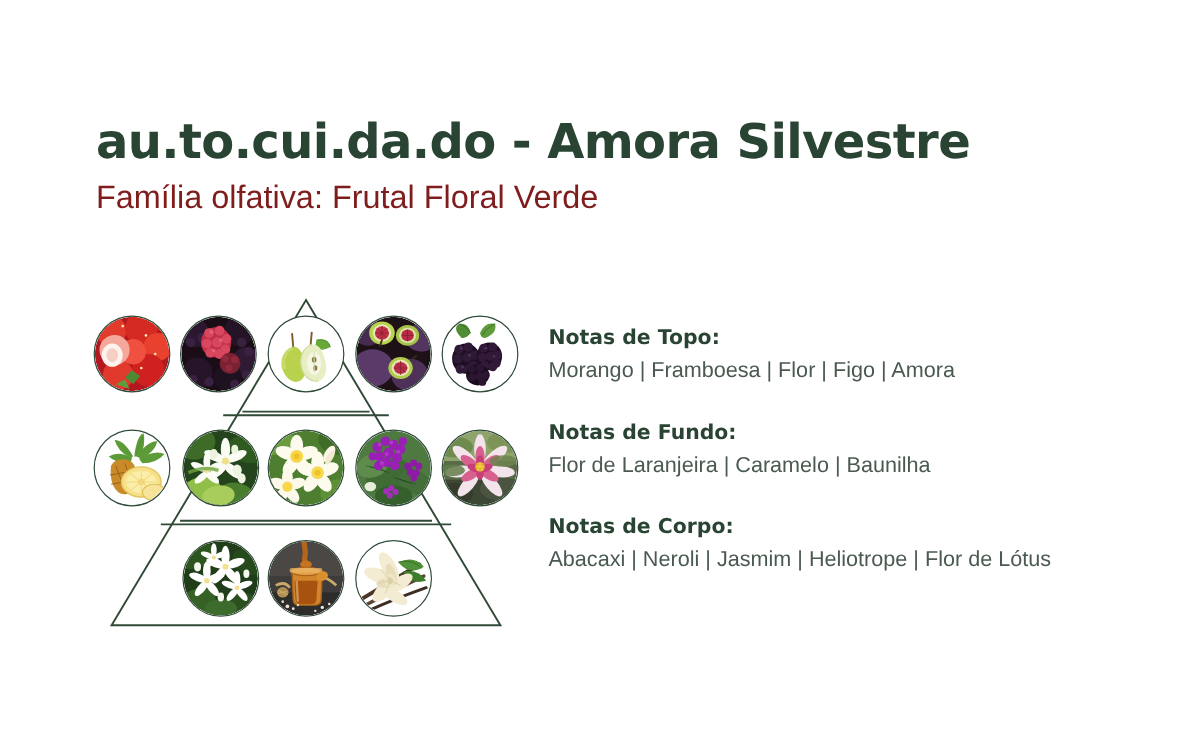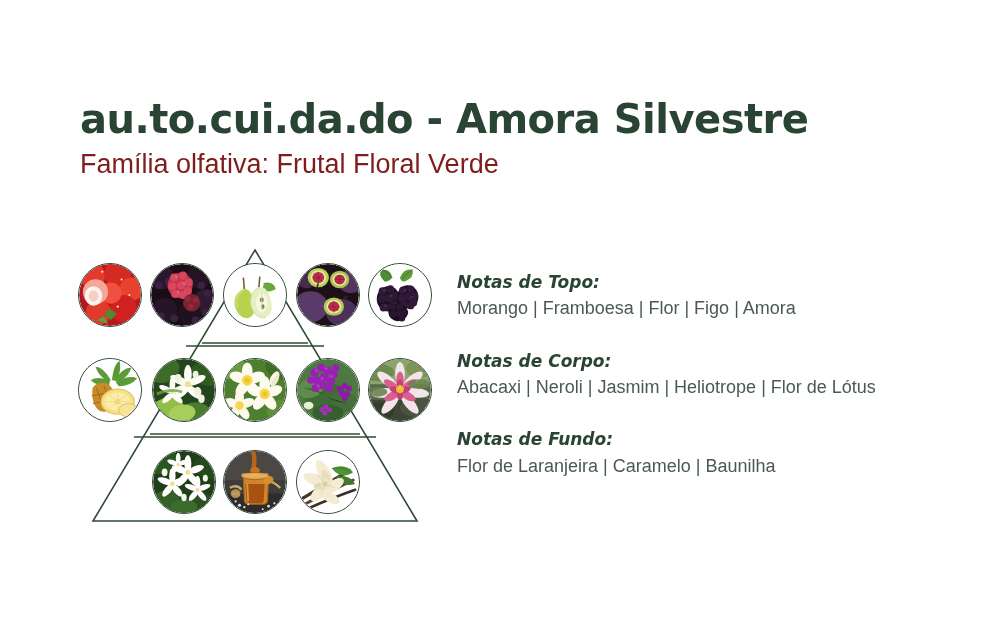--- a/index.html
+++ b/index.html
@@ -81,21 +81,20 @@
   }
   .note-group { margin-bottom: 30px; }
   .note-group:last-child { margin-bottom: 0; }
   .note-group-title {
     font-family: "DejaVu Sans", sans-serif;
     font-size: 17px;
     font-weight: bold;
     color: #2a4434;
     line-height: 1.25;
     white-space: nowrap;
-    font-style: italic;
   }
   .note-group-items {
     margin-top: 4px;
     font-family: "Liberation Sans", sans-serif;
     font-size: 18px;
     font-weight: normal;
     color: #4a5a50;
     line-height: 1.3;
     white-space: nowrap;
   }
@@ -751,22 +750,22 @@
 </div>
 
 <div id="notes-list">
 
   <div class="note-group">
     <div class="note-group-title">Notas de Topo:</div>
     <div class="note-group-items">Morango | Framboesa | Flor | Figo | Amora</div>
   </div>
 
   <div class="note-group">
+    <div class="note-group-title">Notas de Fundo:</div>
+    <div class="note-group-items">Flor de Laranjeira | Caramelo | Baunilha</div>
+  </div>
+
+  <div class="note-group">
     <div class="note-group-title">Notas de Corpo:</div>
     <div class="note-group-items">Abacaxi | Neroli | Jasmim | Heliotrope | Flor de Lótus</div>
   </div>
 
-  <div class="note-group">
-    <div class="note-group-title">Notas de Fundo:</div>
-    <div class="note-group-items">Flor de Laranjeira | Caramelo | Baunilha</div>
-  </div>
-
 </div>
 
 </body></html>

